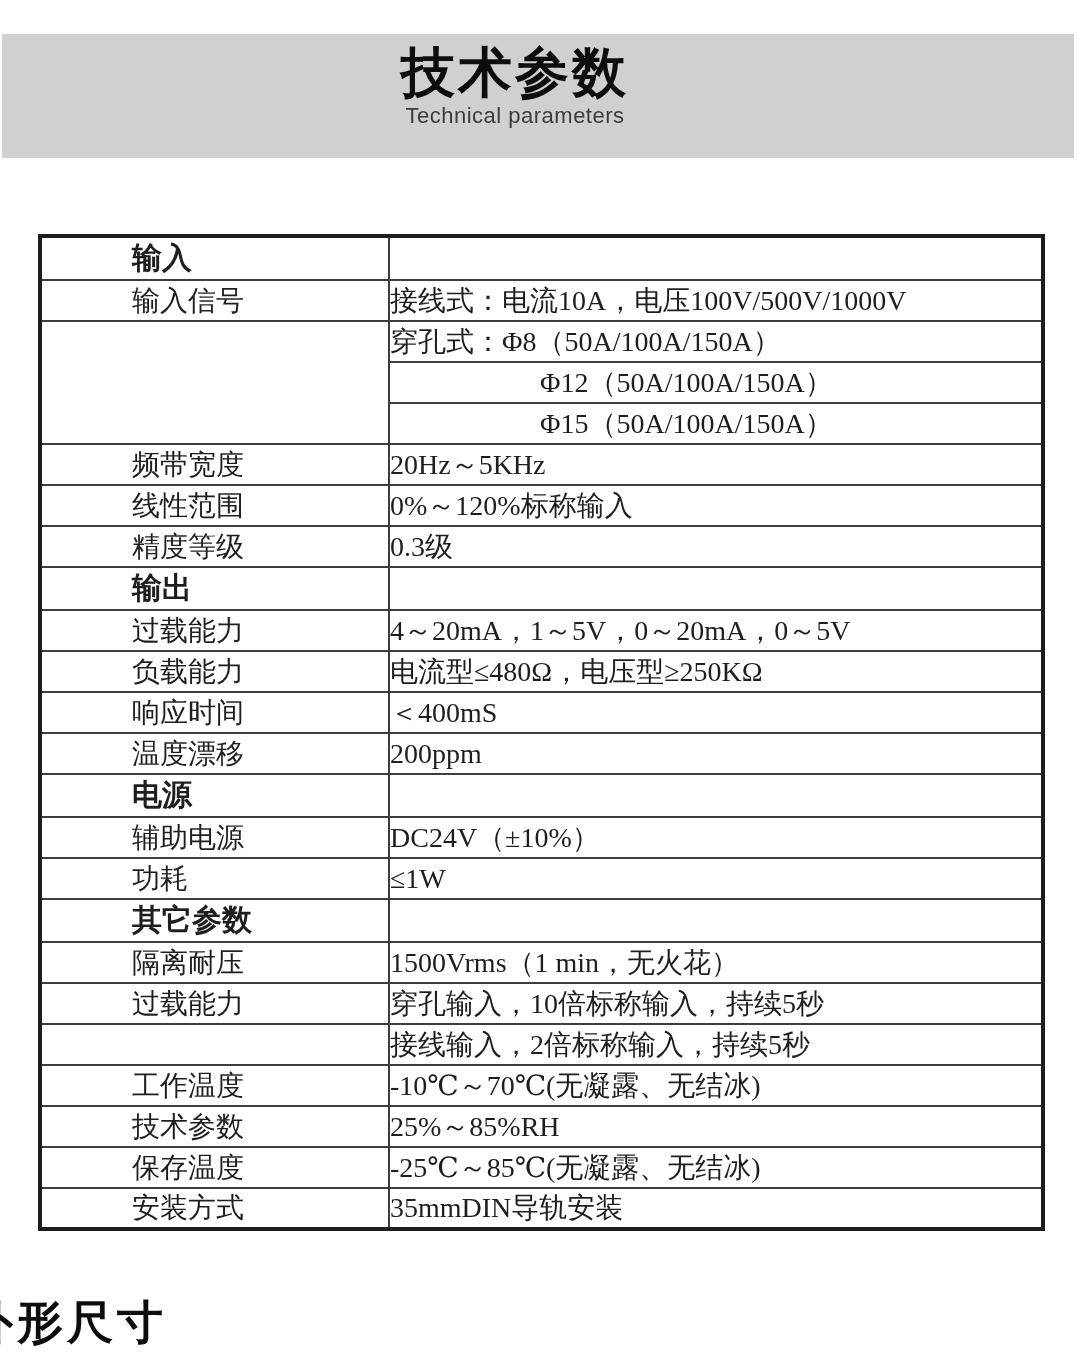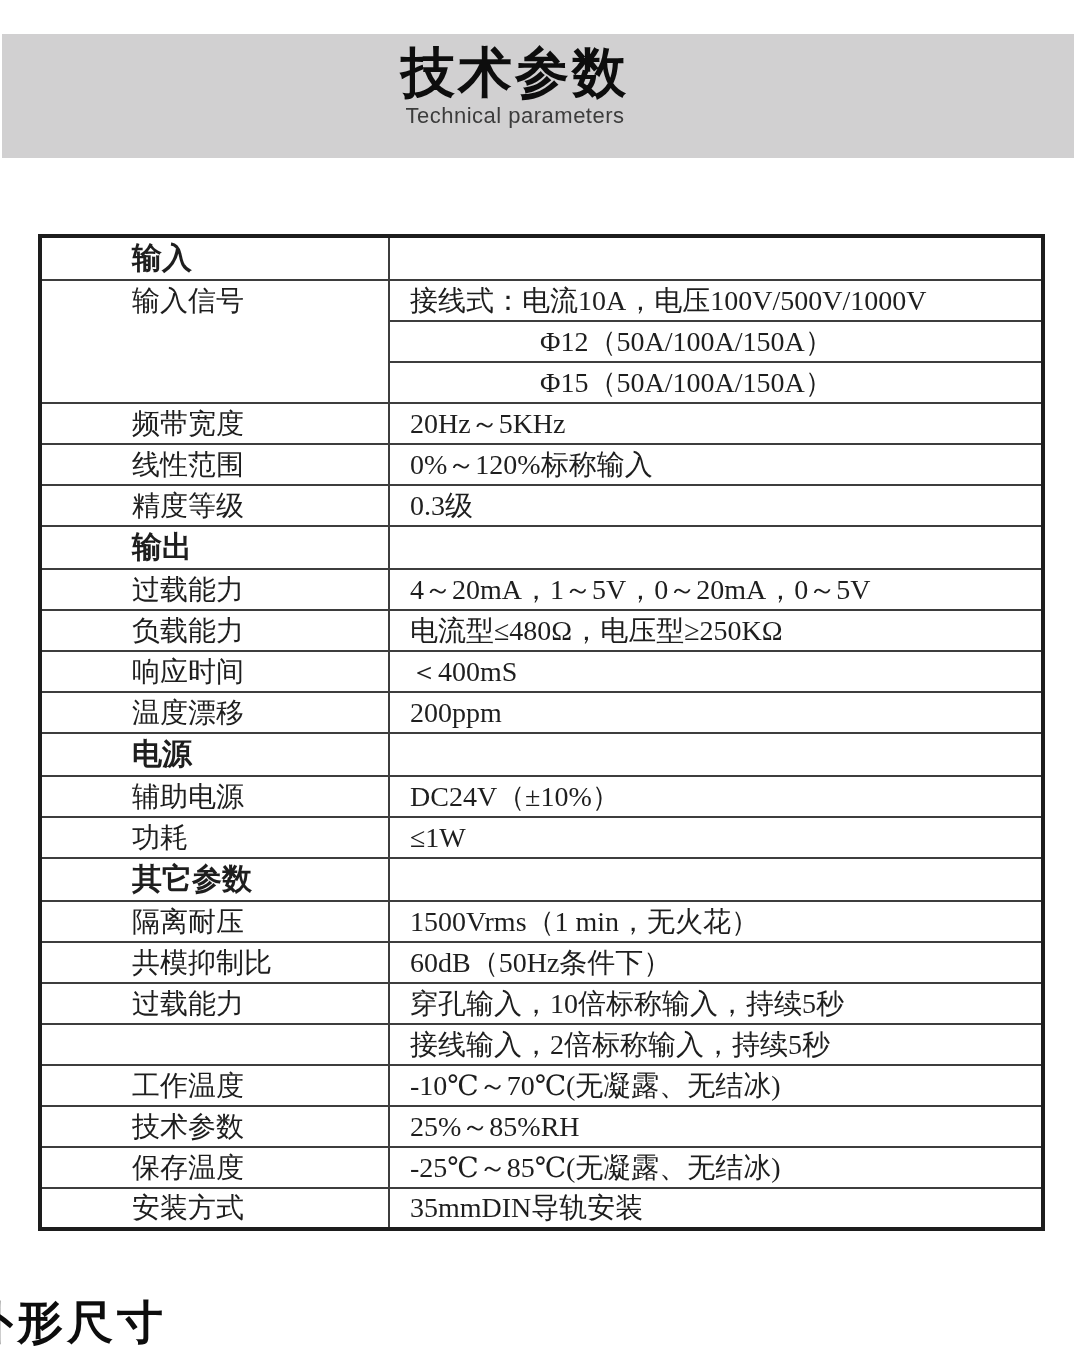--- a/index.html
+++ b/index.html
@@ -69,21 +69,21 @@
     vertical-align: middle;
     border-top: 2px solid #3d3d3d;
     white-space: nowrap;
     overflow: hidden;
   }
   tr:first-child td { border-top: none; }
   td.lbl {
     border-right: 2px solid #3d3d3d;
     padding-left: 90px;
   }
-  td.val { padding-left: 20px; }
+  td.val { }
   td.hdr {
     font-weight: bold;
     font-size: 30px;
   }
   td.noline { border-top: none; }
   td.indent { padding-left: 150px; font-family: Liberation Serif, serif; }
   
   .dim-title-wrap {
     position: absolute;
     left: 0;
@@ -121,20 +121,24 @@
     <tbody>
       <tr>
         <td class="lbl hdr">输入</td>
         <td class="val"></td>
       </tr>
       <tr>
         <td class="lbl">输入信号</td>
         <td class="val">接线式：电流10A，电压100V/500V/1000V</td>
       </tr>
       <tr>
+        <td class="lbl"></td>
+        <td class="val">穿孔式：Φ8（50A/100A/150A）</td>
+      </tr>
+      <tr>
         <td class="lbl noline"></td>
         <td class="val indent">Φ12（50A/100A/150A）</td>
       </tr>
       <tr>
         <td class="lbl noline"></td>
         <td class="val indent">Φ15（50A/100A/150A）</td>
       </tr>
       <tr>
         <td class="lbl">频带宽度</td>
         <td class="val">20Hz～5KHz</td>
@@ -179,24 +183,20 @@
         <td class="lbl">功耗</td>
         <td class="val">≤1W</td>
       </tr>
       <tr>
         <td class="lbl hdr">其它参数</td>
         <td class="val"></td>
       </tr>
       <tr>
         <td class="lbl">隔离耐压</td>
         <td class="val">1500Vrms（1 min，无火花）</td>
-      </tr>
-      <tr>
-        <td class="lbl">共模抑制比</td>
-        <td class="val">60dB（50Hz条件下）</td>
       </tr>
       <tr>
         <td class="lbl">过载能力</td>
         <td class="val">穿孔输入，10倍标称输入，持续5秒</td>
       </tr>
       <tr>
         <td class="lbl"></td>
         <td class="val">接线输入，2倍标称输入，持续5秒</td>
       </tr>
       <tr>

